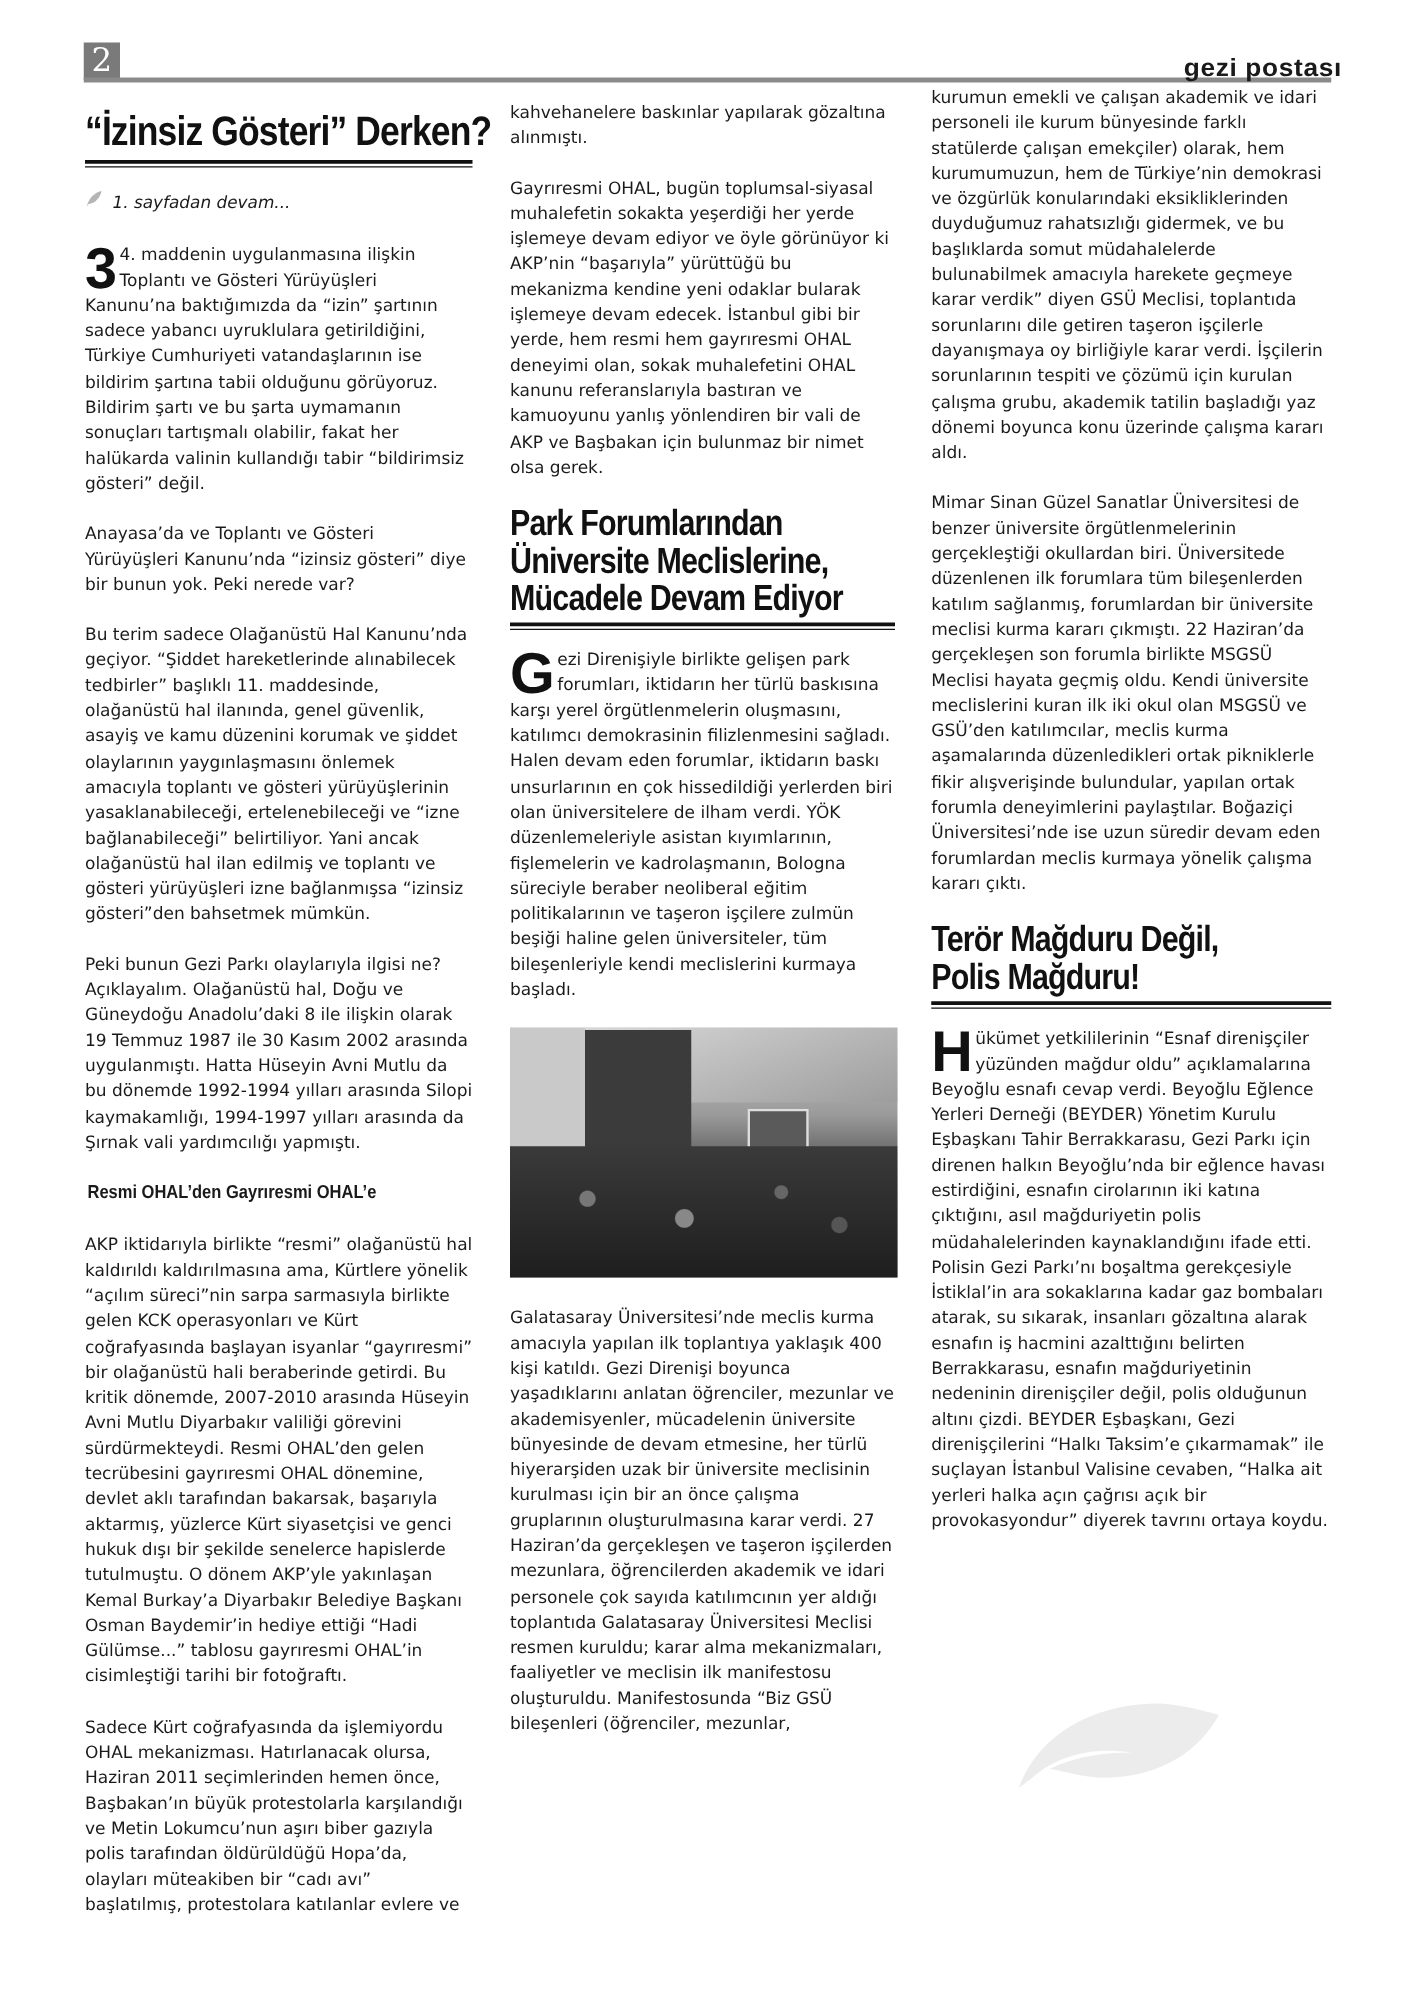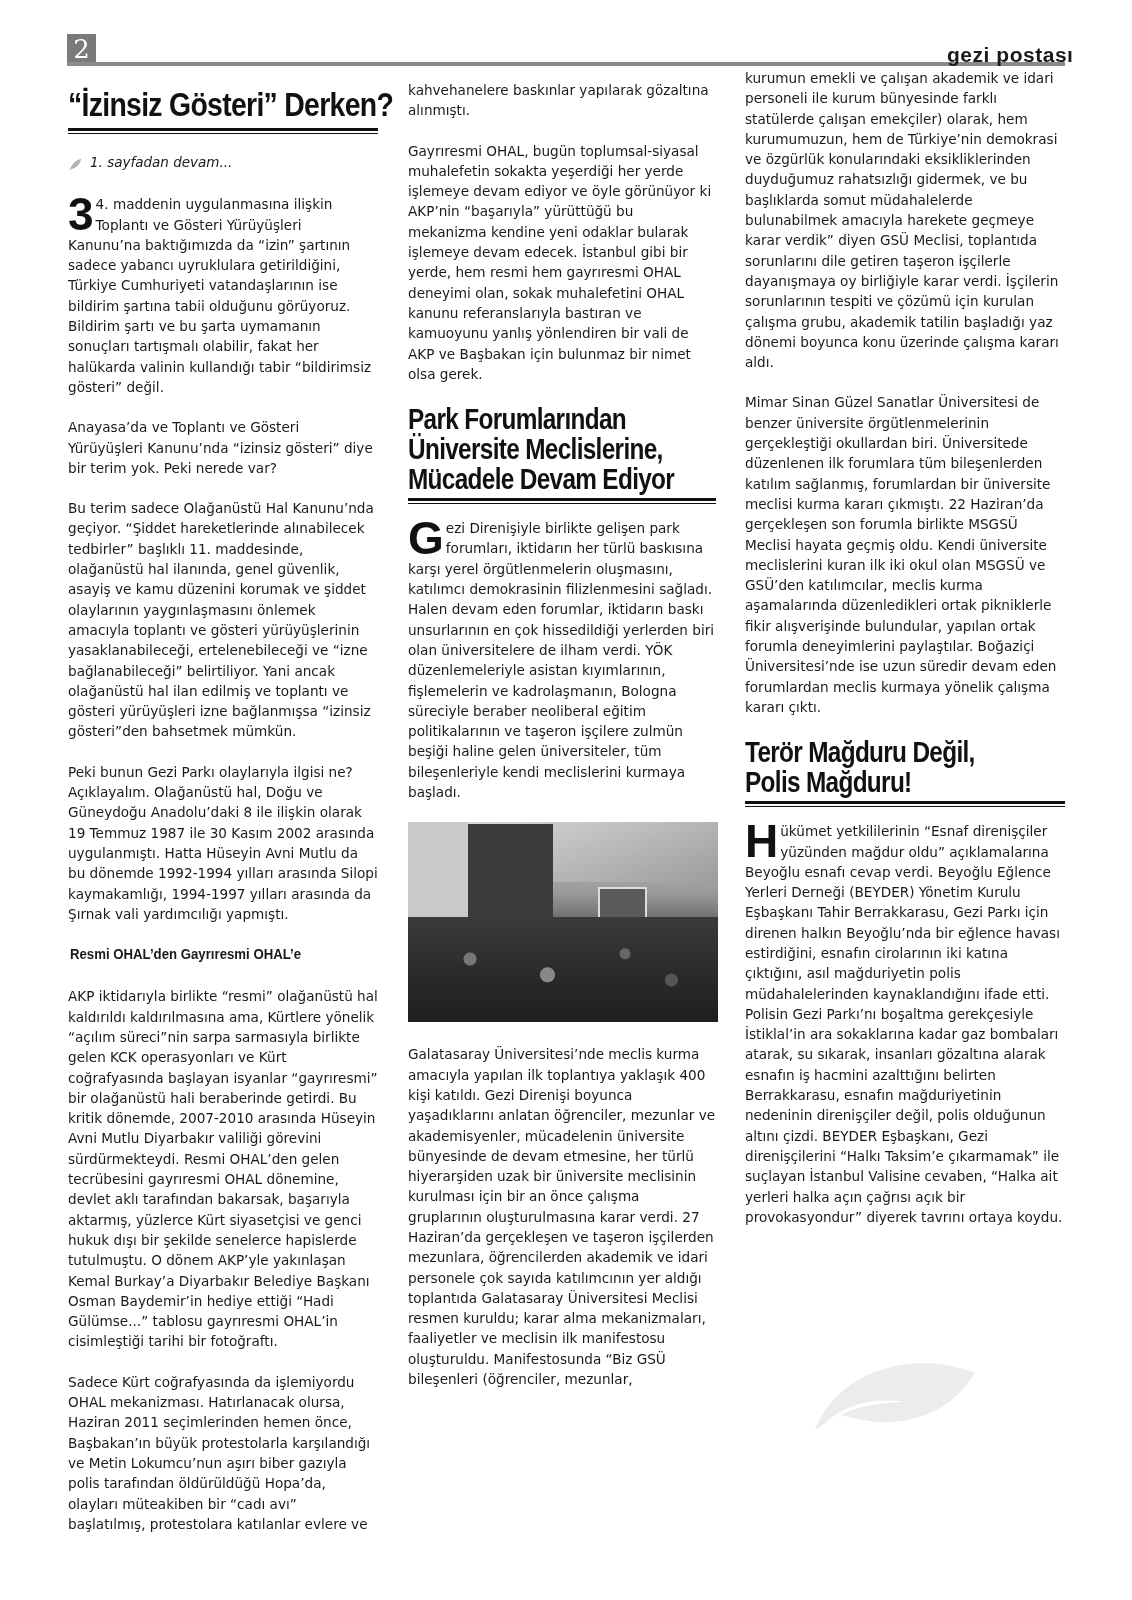--- a/index.html
+++ b/index.html
@@ -14,21 +14,21 @@
   .col { position: absolute; top: 80px; font-size: 13.6px; line-height: 20.3px; }
   .col1 { left: 68px; width: 310px; }
   .col2 { left: 408px; width: 308px; }
   .col3 { left: 745px; width: 320px; top: 68px; }
   p { margin: 0 0 20px 0; }
   .headline { font-family: "Liberation Sans", sans-serif; font-weight: bold; color: #111;
               letter-spacing: -0.8px; transform-origin: left top; }
   .h-main { font-size: 33px; line-height: 38px; margin: 6px 0 0 0; transform: scaleX(0.86); white-space: nowrap; }
   .h-sec { font-size: 29px; line-height: 30px; transform: scaleX(0.84); white-space: nowrap; margin-top: 8px; }
   .rule { border-top: 3px solid #111; border-bottom: 1px solid #111; height: 2px; margin: 4px 0 14px 0; }
-  .cont { font-style: italic; font-size: 13.5px; margin: 18px 0 22px 0; display: flex; align-items: flex-end; gap: 8px; }
+  .cont { font-style: italic; font-size: 13.5px; margin: 18px 0 22px 0; display: flex; align-items: flex-start; gap: 8px; }
   .leaf { width: 14px; height: 14px; display: inline-block; }
   .dropcap { float: left; font-family: "Liberation Sans", sans-serif; font-weight: bold;
              font-size: 46px; line-height: 36px; margin: 2px 2px 0 0; color: #111; }
   .subhead { font-family: "Liberation Sans", sans-serif; font-weight: bold; font-size: 15px;
              margin: 10px 0 22px 2px; transform: scaleX(0.88); transform-origin: left top; white-space: nowrap; }
   .photo { width: 310px; height: 200px; margin: 6px 0 22px 0; position: relative; overflow: hidden;
            background: linear-gradient(180deg, #cfcfcf 0%, #9a9a9a 35%, #4a4a4a 60%, #2b2b2b 100%); }
   .photo .ceiling { position: absolute; left: 60px; top: 0; width: 250px; height: 60px;
                     background: linear-gradient(160deg, #d8d8d8, #9d9d9d); }
   .photo .curtain { position: absolute; left: 60px; top: 2px; width: 85px; height: 95px; background: #3b3b3b; }
@@ -52,21 +52,21 @@
 <div class="col col1">
   <h1 class="headline h-main">“İzinsiz Gösteri” Derken?</h1>
   <div class="rule"></div>
   <div class="cont">
     <svg class="leaf" viewBox="0 0 20 20">
       <path d="M2 19 C4 10 10 3 19 1 C17 9 12 15 4 16 Z" fill="#b5b5b5"></path>
     </svg>
     <span>1. sayfadan devam...</span>
   </div>
   <p><span class="dropcap">3</span><span>4. maddenin uygulanmasına ilişkin Toplantı ve Gösteri Yürüyüşleri Kanunu’na baktığımızda da “izin” şartının sadece yabancı uyruklulara getirildiğini, Türkiye Cumhuriyeti vatandaşlarının ise bildirim şartına tabii olduğunu görüyoruz. Bildirim şartı ve bu şarta uymamanın sonuçları tartışmalı olabilir, fakat her halükarda valinin kullandığı tabir “bildirimsiz gösteri” değil.</span></p>
-  <p>Anayasa’da ve Toplantı ve Gösteri Yürüyüşleri Kanunu’nda “izinsiz gösteri” diye bir terim yok. Peki nerede var?</p>
+  <p>Anayasa’da ve Toplantı ve Gösteri Yürüyüşleri Kanunu’nda “izinsiz gösteri” diye bir bunun yok. Peki nerede var?</p>
   <p>Bu terim sadece Olağanüstü Hal Kanunu’nda geçiyor. “Şiddet hareketlerinde alınabilecek tedbirler” başlıklı 11. maddesinde, olağanüstü hal ilanında, genel güvenlik, asayiş ve kamu düzenini korumak ve şiddet olaylarının yaygınlaşmasını önlemek amacıyla toplantı ve gösteri yürüyüşlerinin yasaklanabileceği, ertelenebileceği ve “izne bağlanabileceği” belirtiliyor. Yani ancak olağanüstü hal ilan edilmiş ve toplantı ve gösteri yürüyüşleri izne bağlanmışsa “izinsiz gösteri”den bahsetmek mümkün.</p>
   <p>Peki bunun Gezi Parkı olaylarıyla ilgisi ne? Açıklayalım. Olağanüstü hal, Doğu ve Güneydoğu Anadolu’daki 8 ile ilişkin olarak 19 Temmuz 1987 ile 30 Kasım 2002 arasında uygulanmıştı. Hatta Hüseyin Avni Mutlu da bu dönemde 1992-1994 yılları arasında Silopi kaymakamlığı, 1994-1997 yılları arasında da Şırnak vali yardımcılığı yapmıştı.</p>
   <div class="subhead">Resmi OHAL’den Gayrıresmi OHAL’e</div>
   <p>AKP iktidarıyla birlikte “resmi” olağanüstü hal kaldırıldı kaldırılmasına ama, Kürtlere yönelik “açılım süreci”nin sarpa sarmasıyla birlikte gelen KCK operasyonları ve Kürt coğrafyasında başlayan isyanlar “gayrıresmi” bir olağanüstü hali beraberinde getirdi. Bu kritik dönemde, 2007-2010 arasında Hüseyin Avni Mutlu Diyarbakır valiliği görevini sürdürmekteydi. Resmi OHAL’den gelen tecrübesini gayrıresmi OHAL dönemine, devlet aklı tarafından bakarsak, başarıyla aktarmış, yüzlerce Kürt siyasetçisi ve genci hukuk dışı bir şekilde senelerce hapislerde tutulmuştu. O dönem AKP’yle yakınlaşan Kemal Burkay’a Diyarbakır Belediye Başkanı Osman Baydemir’in hediye ettiği “Hadi Gülümse...” tablosu gayrıresmi OHAL’in cisimleştiği tarihi bir fotoğraftı.</p>
   <p>Sadece Kürt coğrafyasında da işlemiyordu OHAL mekanizması. Hatırlanacak olursa, Haziran 2011 seçimlerinden hemen önce, Başbakan’ın büyük protestolarla karşılandığı ve Metin Lokumcu’nun aşırı biber gazıyla polis tarafından öldürüldüğü Hopa’da, olayları müteakiben bir “cadı avı” başlatılmış, protestolara katılanlar evlere ve</p>
 </div>
 
 <div class="col col2">
   <p>kahvehanelere baskınlar yapılarak gözaltına alınmıştı.</p>
   <p>Gayrıresmi OHAL, bugün toplumsal-siyasal muhalefetin sokakta yeşerdiği her yerde işlemeye devam ediyor ve öyle görünüyor ki AKP’nin “başarıyla” yürüttüğü bu mekanizma kendine yeni odaklar bularak işlemeye devam edecek. İstanbul gibi bir yerde, hem resmi hem gayrıresmi OHAL deneyimi olan, sokak muhalefetini OHAL kanunu referanslarıyla bastıran ve kamuoyunu yanlış yönlendiren bir vali de AKP ve Başbakan için bulunmaz bir nimet olsa gerek.</p>

